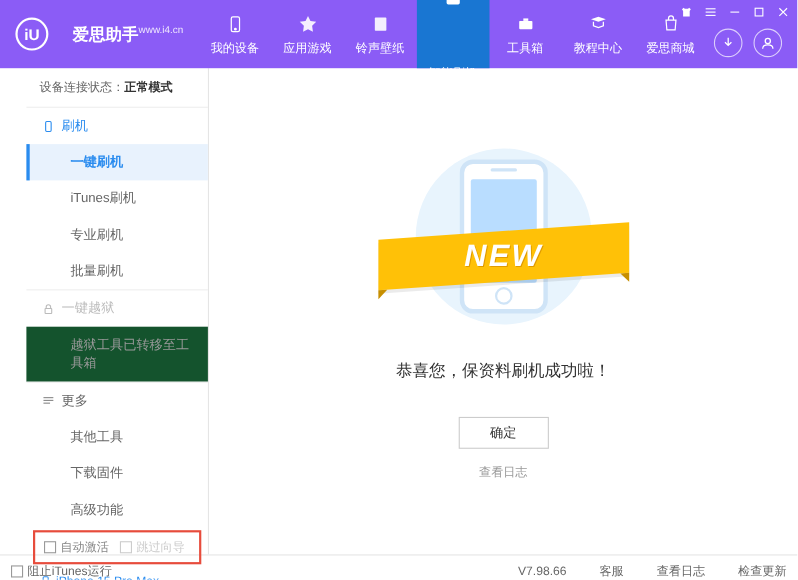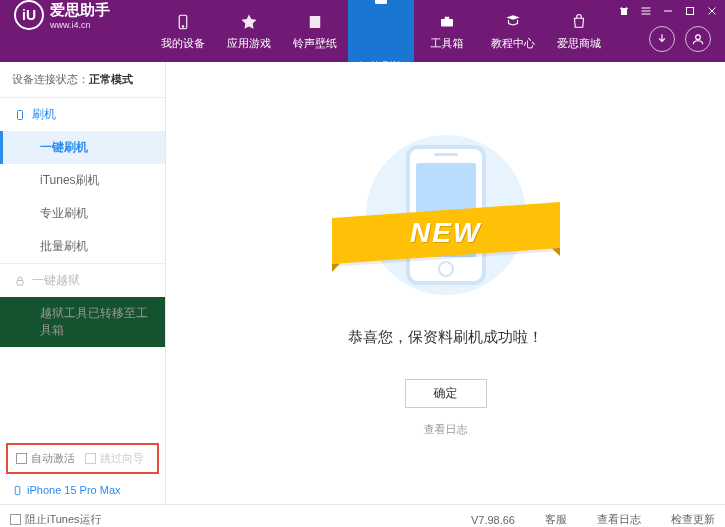--- a/index.html
+++ b/index.html
@@ -1,31 +1,31 @@
 <!DOCTYPE html>
 <html><head>
 <meta charset="utf-8">
 <style>
 * { margin: 0; padding: 0; box-sizing: border-box; font-family: "Microsoft YaHei", Arial, sans-serif; }
 body { width: 725px; height: 527px; overflow: hidden; background: #fff; }
-.titlebar { height: 62px; background: #701a75; display: flex; align-items: flex-start; color: #fff; position: relative; }
+.titlebar { height: 62px; background: #8b5cf6; display: flex; align-items: center; color: #fff; position: relative; }
 .logo-area { display: flex; align-items: center; padding: 0 14px; min-width: 150px; }
 .logo-circle { width: 30px; height: 30px; border: 2px solid #fff; border-radius: 50%; display: flex; align-items: center; justify-content: center; font-weight: bold; font-size: 14px; margin-right: 6px; }
-.logo-text { display: flex; flex-direction: column; }
+.logo-text { display: flex; flex-direction: row; margin-left: 16px; }
 .logo-title { font-size: 15px; font-weight: bold; }
 .logo-url { font-size: 9px; opacity: 0.85; }
 .nav { display: flex; height: 100%; }
 .nav-item { width: 66px; height: 62px; display: flex; flex-direction: column; align-items: center; justify-content: center; font-size: 11px; cursor: pointer; }
 .nav-item.active { background: #1976d2; gap: 48px; }
 .nav-icon { width: 20px; height: 20px; margin-bottom: 4px; display: flex; align-items: center; justify-content: center; }
 .win-controls { position: absolute; top: 4px; right: 6px; display: flex; gap: 8px; font-size: 11px; align-items: center; }
 .win-ctrl { width: 14px; height: 14px; display: flex; align-items: center; justify-content: center; cursor: pointer; }
 .right-circles { position: absolute; right: 14px; bottom: 10px; display: flex; gap: 10px; }
 .circle-btn { width: 26px; height: 26px; border: 1.5px solid rgba(255,255,255,0.7); border-radius: 50%; display: flex; align-items: center; justify-content: center; cursor: pointer; }
-.body-area { display: flex; height: 442px; }
+.body-area { display: flex; height: 442px; padding-left: 24px; }
 .sidebar { width: 166px; border-right: 1px solid #e5e5e5; display: flex; flex-direction: column; font-size: 12px; }
 .status-line { padding: 10px 12px; font-size: 11px; color: #666; }
 .status-val { color: #333; font-weight: bold; }
 .side-section { border-top: 1px solid #eee; }
 .side-header { padding: 8px 14px; color: #666; display: flex; align-items: center; gap: 6px; }
 .side-header.active-head { color: #2a8cef; }
 .side-item { padding: 8px 14px 8px 40px; color: #666; cursor: pointer; }
 .side-item.active { background: #e8f2fd; color: #2a8cef; border-left: 3px solid #2a8cef; padding-left: 37px; font-weight: bold; }
 .side-item.grey { color: #999; background: #14532d; line-height: 1.4; }
 .side-bottom-box { border: 2px solid #e74c3c; margin: 2px 6px; padding: 6px 8px; display: flex; gap: 10px; font-size: 11px; color: #888; }
@@ -191,20 +191,33 @@
     <div class="side-section">
       <div class="side-header" style="color:#bbb">
         <svg width="12" height="12" viewBox="0 0 24 24" fill="none" stroke="#bbb" stroke-width="2">
             <rect x="6" y="11" width="12" height="9" rx="1"></rect>
             <path d="M8 11V8a4 4 0 018 0v3"></path>
           </svg>
         <span>一键越狱</span>
       </div>
       <div class="side-item grey">越狱工具已转移至工具箱</div>
     </div>
+    <div class="side-section">
+      <div class="side-header">
+        <svg width="12" height="12" viewBox="0 0 24 24" fill="#888">
+            <rect x="3" y="6" width="18" height="2"></rect>
+            <rect x="3" y="11" width="18" height="2"></rect>
+            <rect x="3" y="16" width="12" height="2"></rect>
+          </svg>
+        <span>更多</span>
+      </div>
+      <div class="side-item">其他工具</div>
+      <div class="side-item">下载固件</div>
+      <div class="side-item">高级功能</div>
+    </div>
     <div style="flex:1"></div>
     <div class="side-bottom-box">
       <label class="check-line">
           <span class="cb"></span>
           <span>自动激活</span>
         </label>
       <label class="check-line" style="color:#ccc">
           <span class="cb" style="border-color:#ccc"></span>
           <span>跳过向导</span>
         </label>

